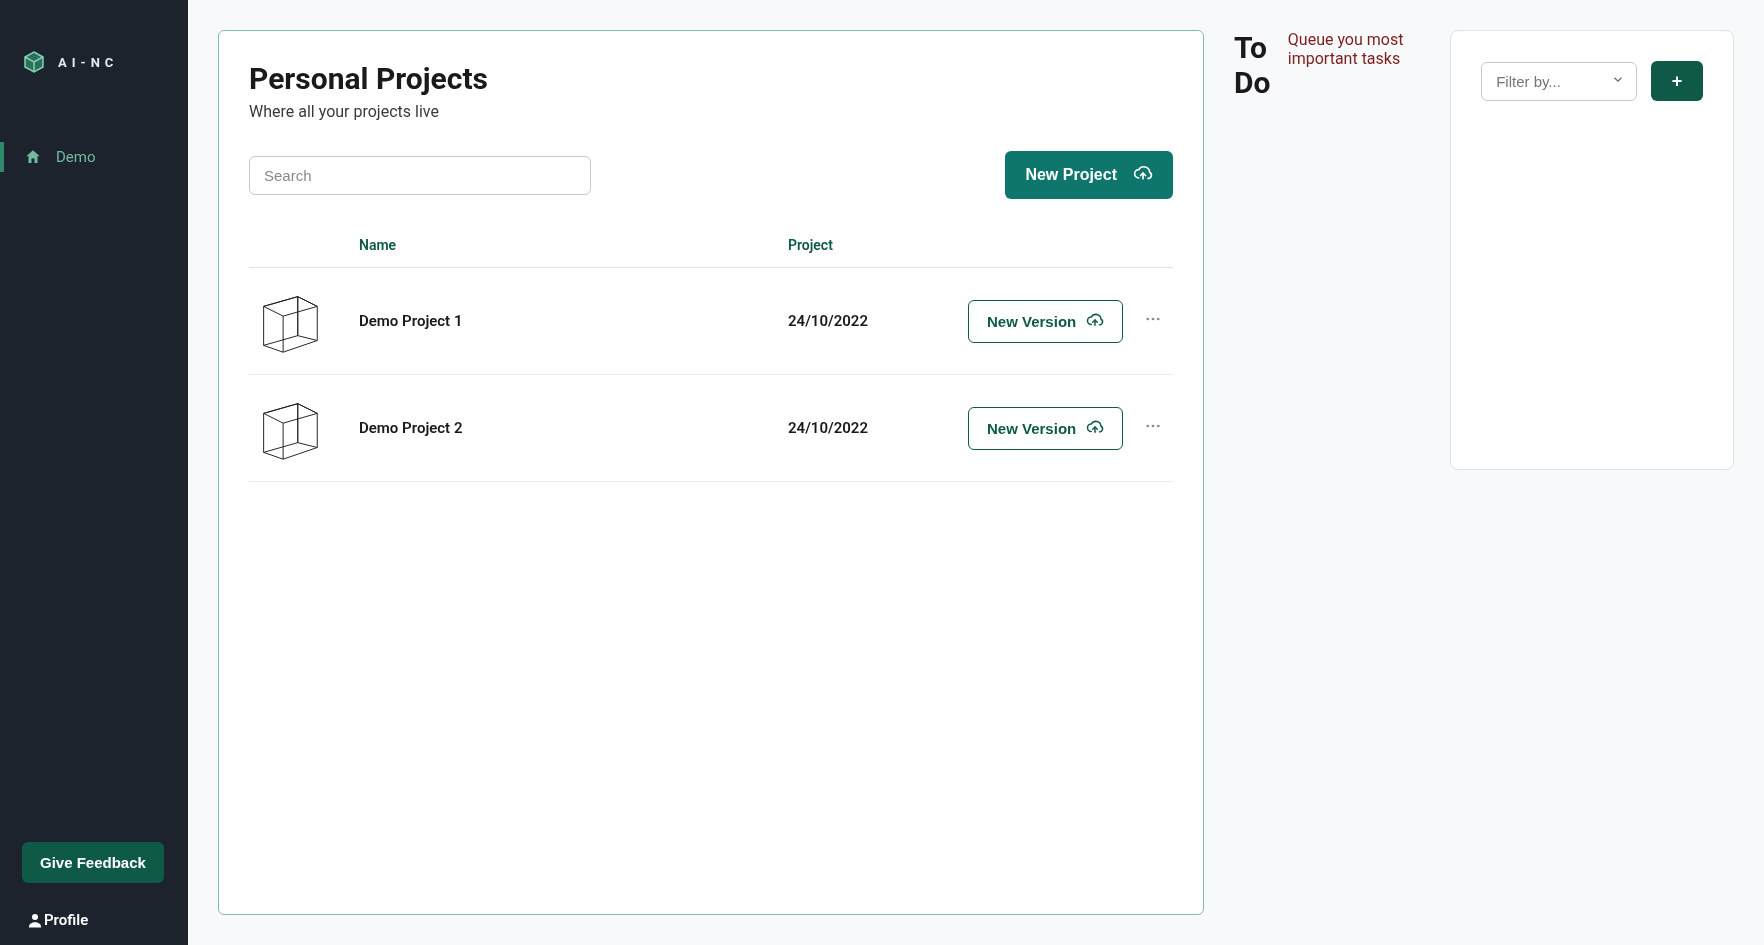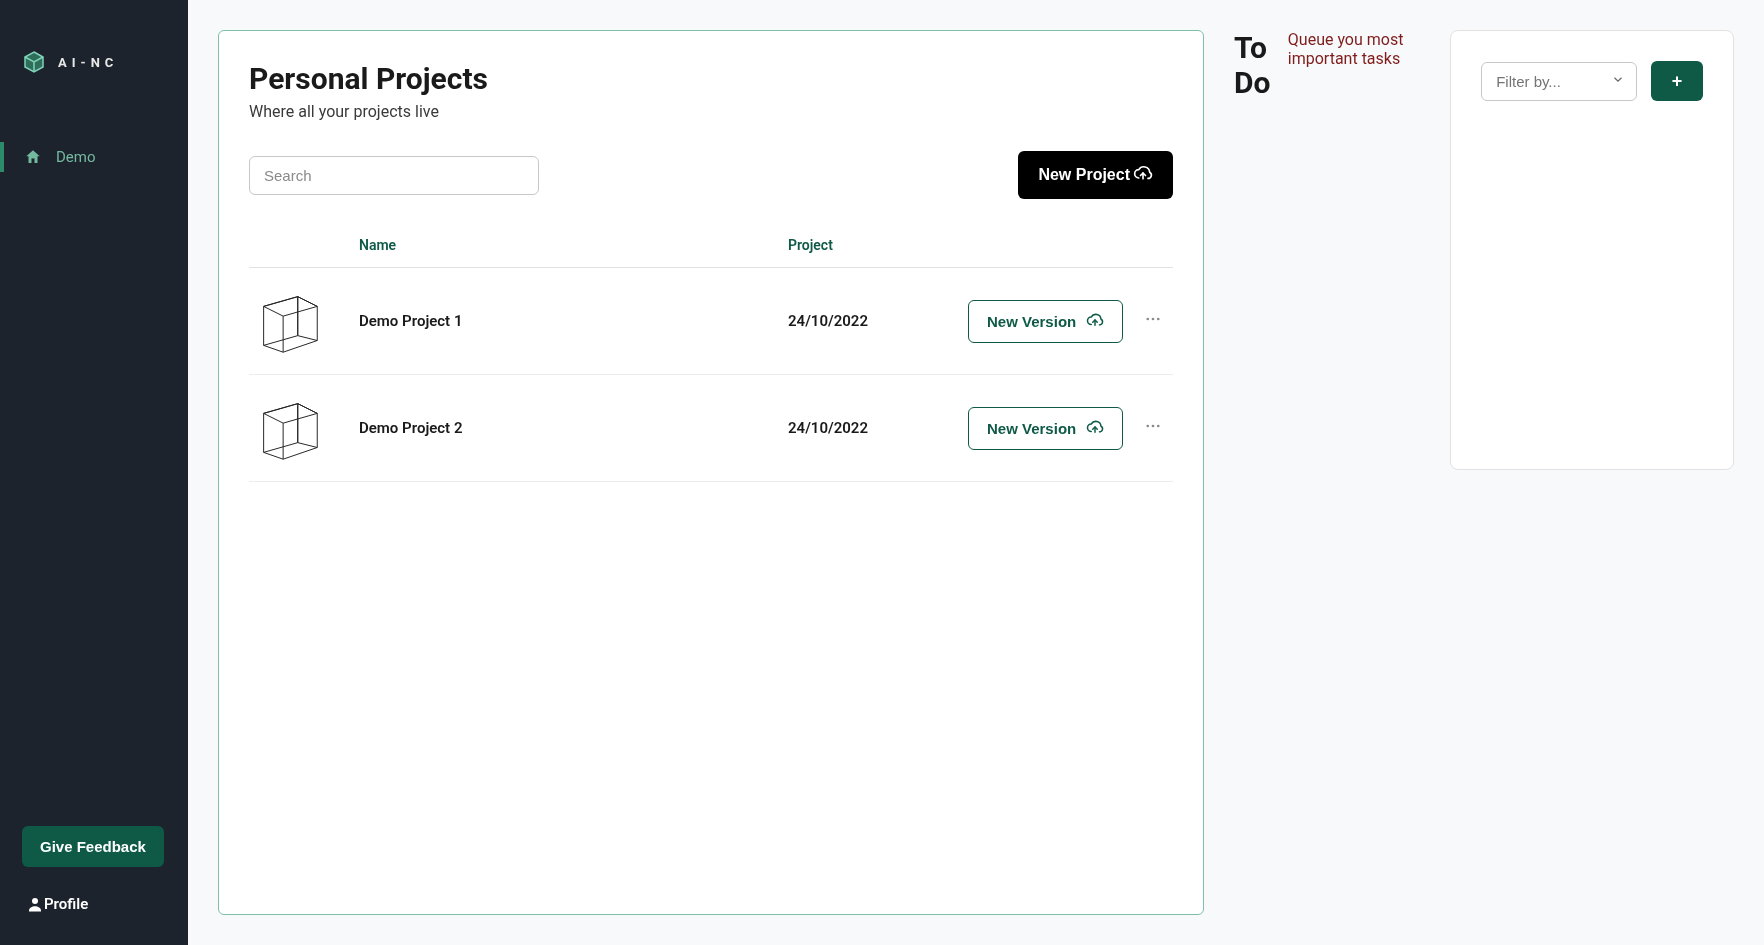--- a/index.html
+++ b/index.html
@@ -63,21 +63,21 @@
     left: 0; top: 8px; bottom: 8px;
     width: 4px;
     background: #2d8a6b;
   }
   .nav-icon {
     width: 18px; height: 18px;
     flex-shrink: 0;
   }
   .sidebar-bottom {
     margin-top: auto;
-    padding: 0 22px 32px 22px;
+    padding: 0 22px 16px 22px;
     display: flex;
     flex-direction: column;
     gap: 28px;
   }
   .feedback-btn {
     background: #0f5a47;
     color: #fff;
     border: none;
     border-radius: 6px;
     padding: 12px 18px;
@@ -121,33 +121,33 @@
     color: #3a3a3a;
     margin-bottom: 30px;
   }
   .toolbar-row {
     display: flex;
     justify-content: space-between;
     align-items: center;
     margin-bottom: 28px;
   }
   .search-input {
-    width: 290px;
+    width: 342px;
     padding: 10px 14px;
     border: 1px solid #c8c8c8;
     border-radius: 6px;
     font-size: 15px;
     color: #333;
   }
   .search-input::placeholder { color: #8a8a8a; }
   .new-project-btn {
     display: flex;
     align-items: center;
-    gap: 3px;
-    background: #000000;
+    gap: 16px;
+    background: #0f766e;
     color: #fff;
     border: none;
     border-radius: 6px;
     padding: 12px 20px;
     font-size: 16px;
     font-weight: 600;
     cursor: pointer;
   }
   .new-project-btn svg { width: 20px; height: 20px; }
   .table-header {

